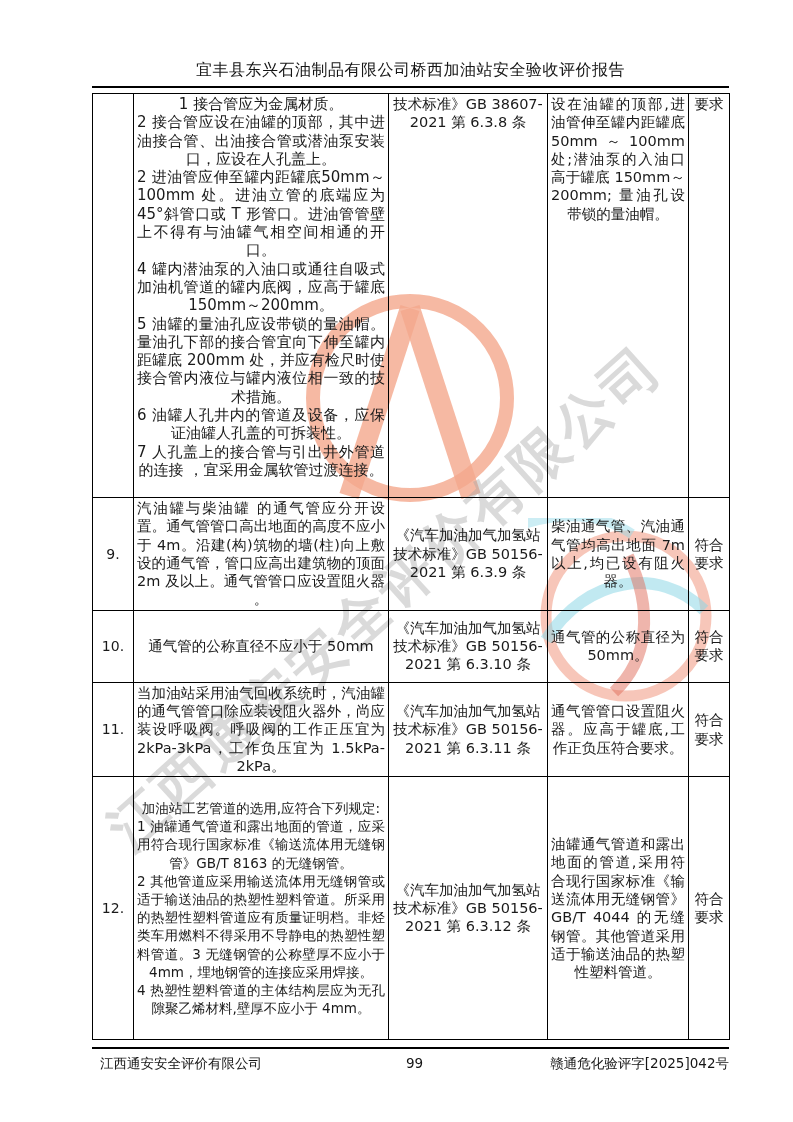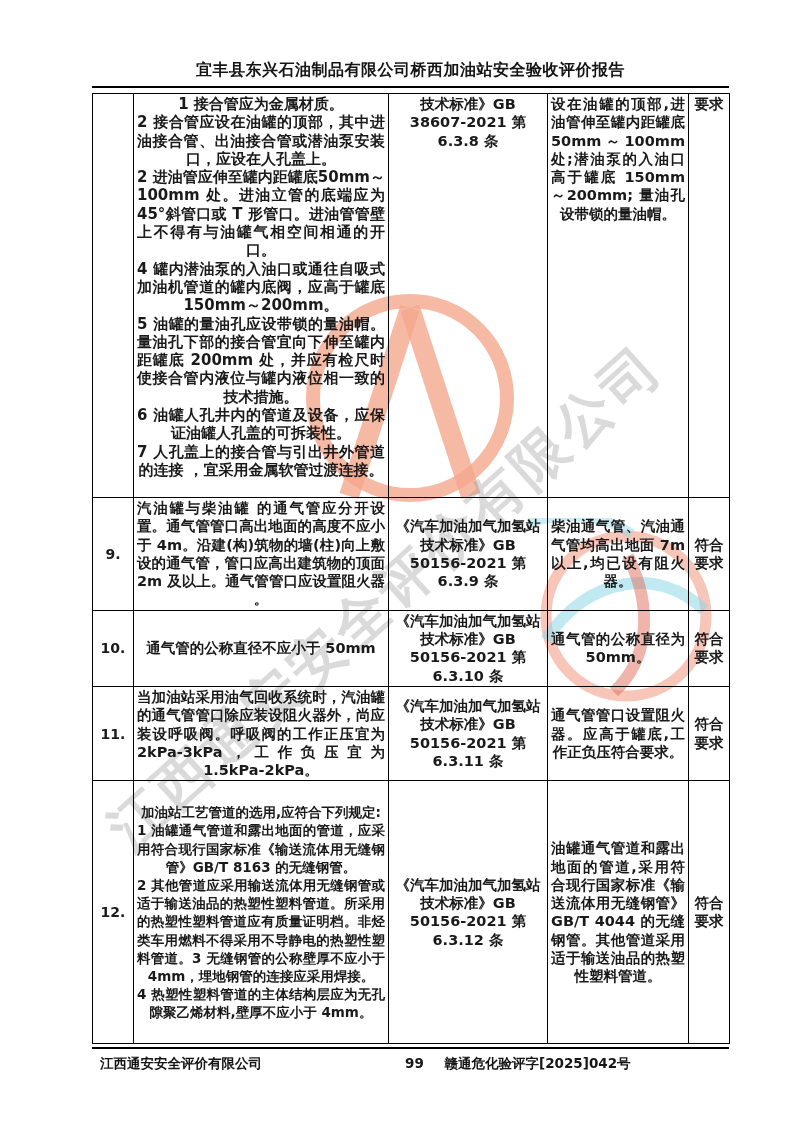--- a/index.html
+++ b/index.html
@@ -18,21 +18,21 @@
     color:rgba(168,168,168,0.42); font-weight:bold;
   }
   .wm-red-text {
     position:absolute; left:283px; top:716px;
     font-size:72px; font-weight:bold; letter-spacing:8px; white-space:nowrap;
     color:rgba(213,62,48,0.55);
   }
   .wm-logo { position:absolute; left:295px; top:286px; }
   .wm-emblem { position:absolute; left:528px; top:518px; }
   
-  .content { position:absolute; inset:0; z-index:2;font-weight:bold; }
+  .content { position:absolute; inset:0; z-index:2; }
   .doc-header {
     position:absolute; left:92px; top:60px; width:637px;
     text-align:center; font-size:16px; letter-spacing:0.5px;
     padding-bottom:5px; border-bottom:2px solid #000; color:#151515;
   }
   table.review {
     position:absolute; left:92px; top:93px; width:637px;
     border-collapse:collapse; table-layout:fixed;
     font-size:14.5px;
   }
@@ -61,21 +61,21 @@
   tr.r4 { height:263px; }
   tr.r4 .cell-content { font-size:13.5px; line-height:18.2px;margin-left:24px; }
   tr.r0 .cell-content { font-size:15px; }
   .doc-footer {
     position:absolute; left:92px; top:1047px; width:637px;
     border-top:2px solid #000; padding-top:6px;
     display:flex; align-items:baseline; font-size:13.5px; color:#151515;
   }
   .doc-footer .f-left  { flex:1; text-align:left; padding-left:8px; }
   .doc-footer .f-page  { width:60px; text-align:center; }
-  .doc-footer .f-right { flex:1; }
+  .doc-footer .f-right { flex:1; text-align:right; }
 </style>
 </head>
 <body>
 
 <div class="page">
 
   <div class="wm-layer">
     <svg class="wm-logo" width="230" height="230" viewBox="0 0 230 230">
       <circle cx="115" cy="112" r="97" fill="none" stroke="#f4a78c" stroke-width="14" opacity="0.8"></circle>
       <path d="M115 22 L54 210" fill="none" stroke="#f4a78c" stroke-width="20" opacity="0.8"></path>

